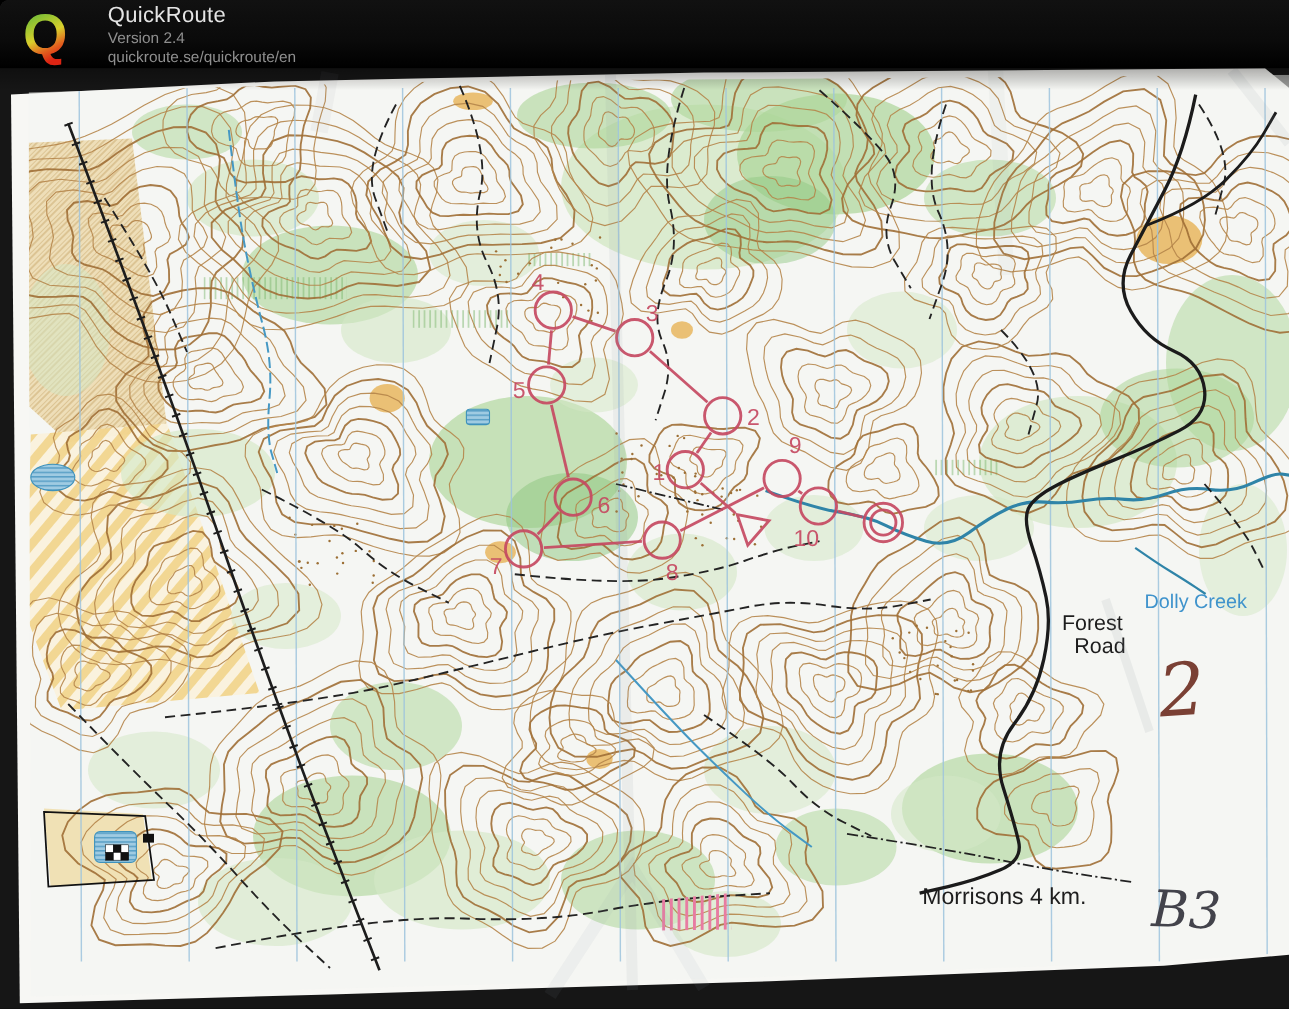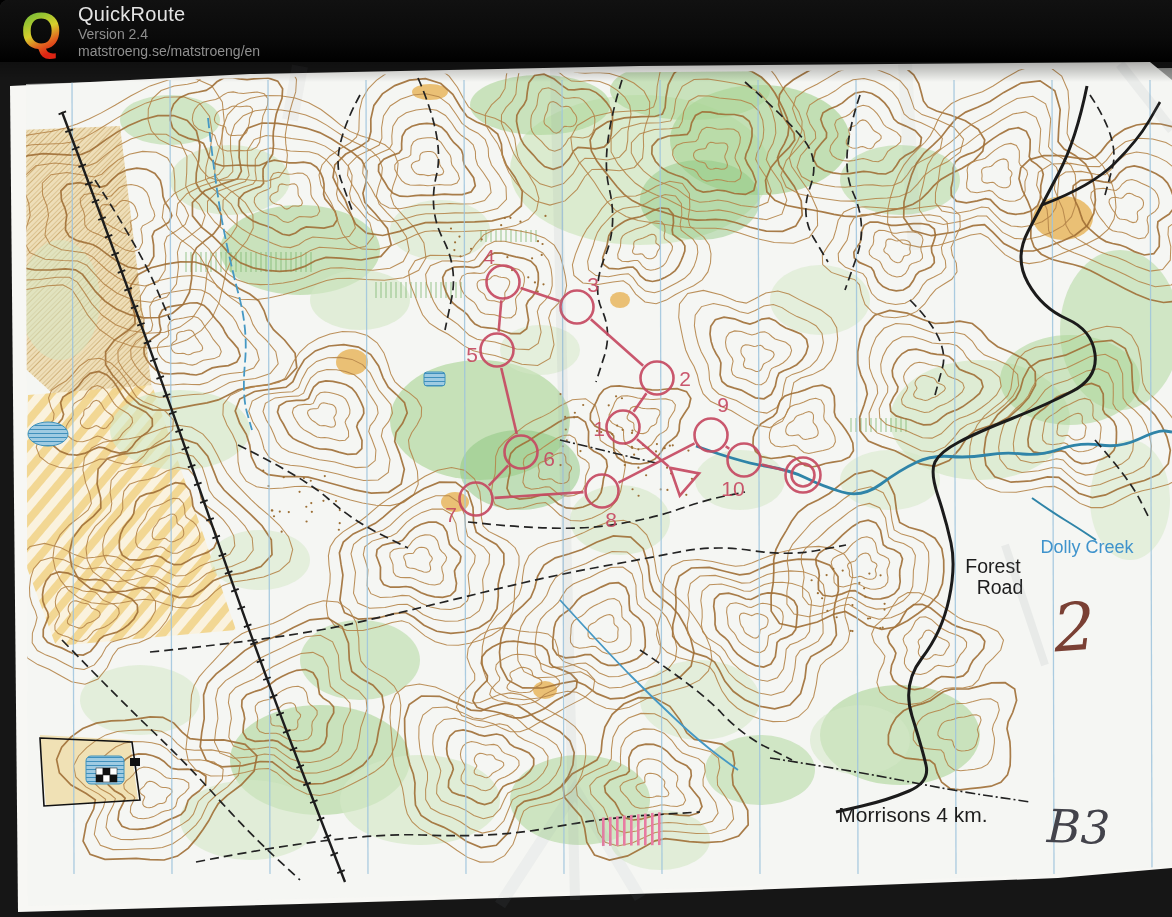--- a/index.html
+++ b/index.html
@@ -2,21 +2,21 @@
 <html><head>
 <meta charset="utf-8">
 <style>
   html,body{margin:0;padding:0;background:#000;}
   .stage{position:relative;width:1172px;height:917px;overflow:hidden;background:#151515;
          font-family:"Liberation Sans",sans-serif;border-radius:8px 0 0 0;}
   .header{position:absolute;left:0;top:0;width:1172px;height:62px;
           background:linear-gradient(#111 0%,#0a0a0a 60%,#000 100%);
           border-radius:8px 0 0 0;z-index:20;display:flex;align-items:center;}
   .logo{margin-left:20px;width:52px;height:58px;flex:0 0 auto;}
-  .titles{margin-left:6px;line-height:1.15;}
+  .titles{margin-left:26px;line-height:1.15;}
   .app-title{color:#e4e4e4;font-size:20px;letter-spacing:.3px;}
   .app-sub{color:#8f8f8f;font-size:14px;}
   .map-area{position:absolute;left:0;top:0;width:1172px;height:917px;z-index:10;}
   svg{display:block;}
   text{font-family:"Liberation Sans",sans-serif;}
   .hand{font-family:"DejaVu Serif",serif;font-style:italic;}
 </style>
 </head>
 <body>
 
@@ -31,21 +31,21 @@
           <stop offset="0.6" stop-color="#d8cf2c"></stop>
           <stop offset="0.82" stop-color="#e2641f"></stop>
           <stop offset="1" stop-color="#dd2413"></stop>
         </linearGradient>
       </defs>
       <text x="1" y="47" font-family="DejaVu Serif, serif" font-weight="bold" font-size="52" fill="url(#qgrad)">Q</text>
     </svg>
     <div class="titles">
       <div class="app-title">QuickRoute</div>
       <div class="app-sub">Version 2.4</div>
-      <div class="app-sub">matstroeng.se/matstroeng/en</div>
+      <div class="app-sub">quickroute.se/quickroute/en</div>
     </div>
   </div>
 
   <div class="map-area">
     <svg id="mapsvg" width="1172" height="917" viewBox="0 0 1172 917">
         <defs>
           <pattern id="olhatch" width="7" height="7" patternUnits="userSpaceOnUse" patternTransform="rotate(45)">
             <rect width="7" height="7" fill="#eddaad"></rect>
             <path d="M0,0 L0,7 M3.5,0 L3.5,7" stroke="#c8a463" stroke-width="1"></path>
           </pattern>

